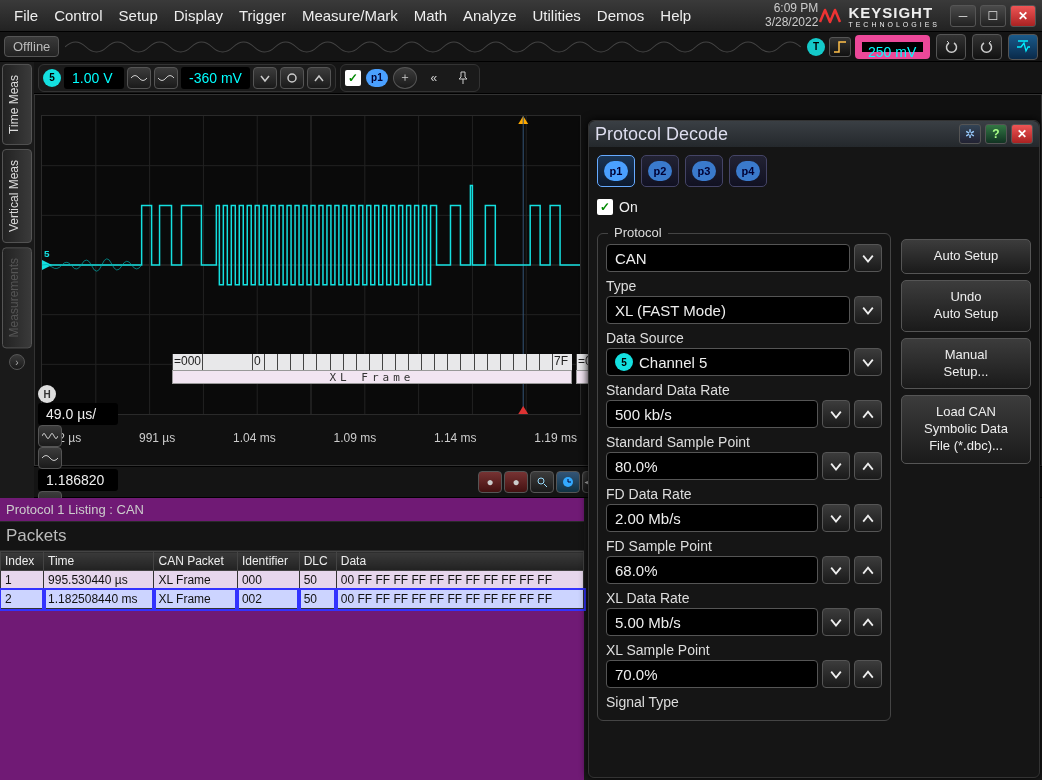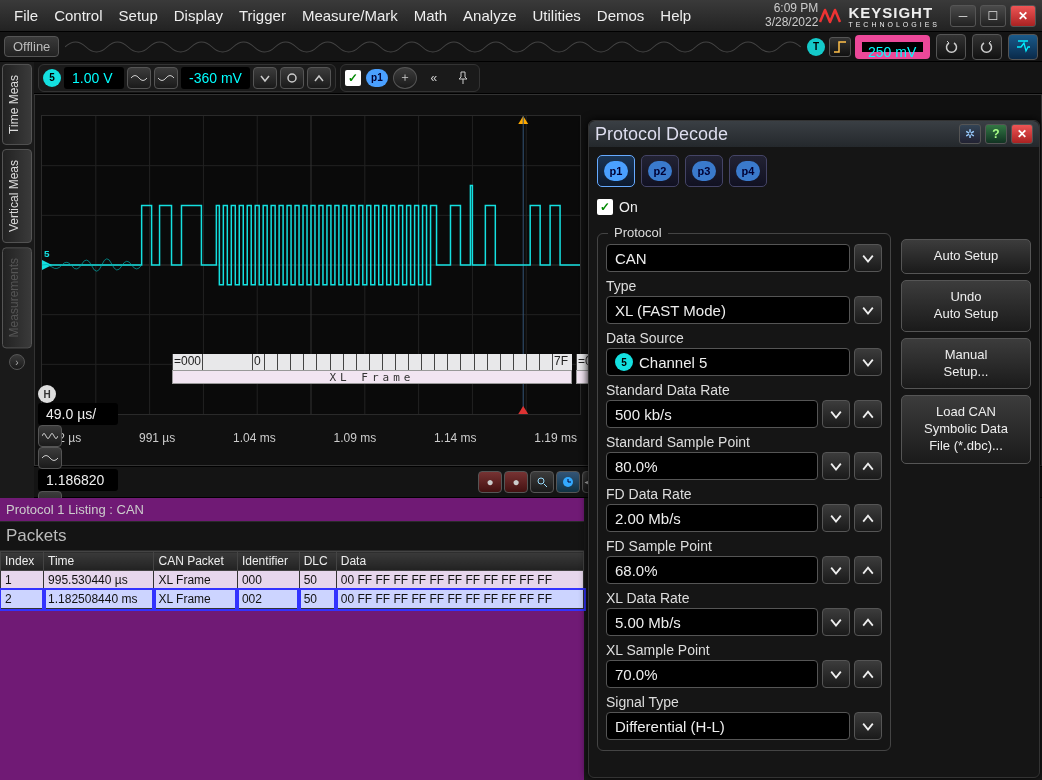--- a/index.html
+++ b/index.html
@@ -527,28 +527,20 @@
                 <path d="M1 3 L5 8 L9 3" stroke="#eee" fill="none" stroke-width="1.5"></path>
               </svg>
             </div>
           <div class="dd">
               <svg viewBox="0 0 10 10">
                 <path d="M1 8 L5 3 L9 8" stroke="#eee" fill="none" stroke-width="1.5"></path>
               </svg>
             </div>
         </div>
         <div class="flabel">Signal Type</div>
-        <div class="finput">
-          <div class="val">Differential (H-L)</div>
-          <div class="dd">
-              <svg viewBox="0 0 10 10">
-                <path d="M1 3 L5 8 L9 3" stroke="#eee" fill="none" stroke-width="1.5"></path>
-              </svg>
-            </div>
-        </div>
       </div>
     </div>
     <div class="panel-right">
       <div style="margin-top:78px"></div>
       <div class="sidebtn">Auto Setup</div>
       <div class="sidebtn" style="white-space:pre-line">Undo
 Auto Setup</div>
       <div class="sidebtn" style="white-space:pre-line">Manual
 Setup...</div>
       <div class="sidebtn" style="white-space:pre-line">Load CAN

